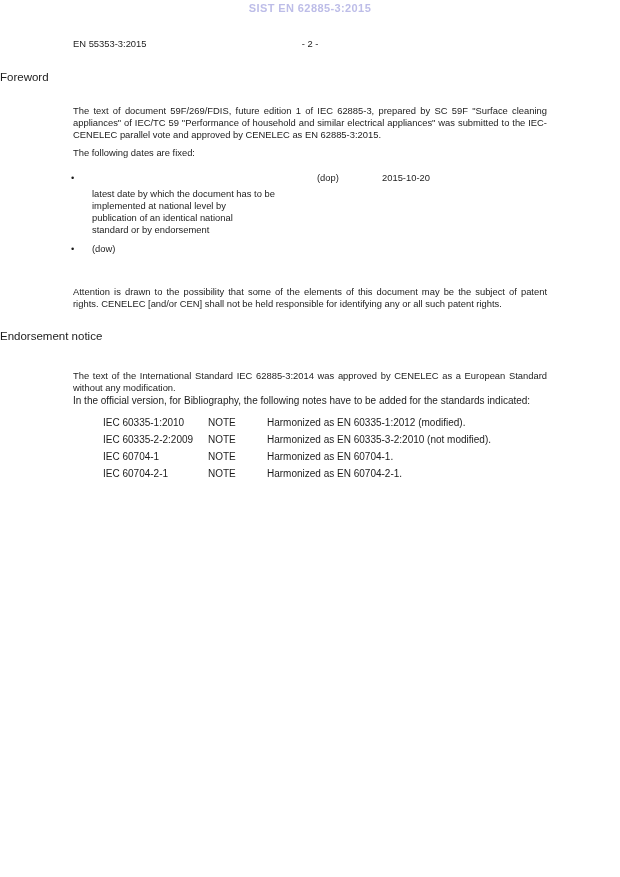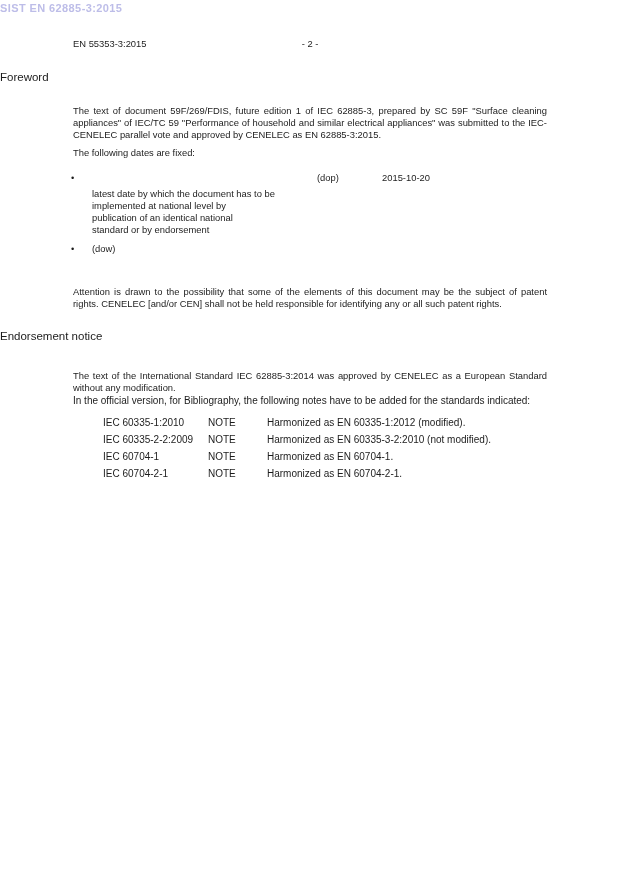--- a/index.html
+++ b/index.html
@@ -9,20 +9,21 @@
     height: 877px;
     background: #ffffff;
     font-family: "Liberation Sans", sans-serif;
     color: #1c1c1c;
     overflow: hidden;
   }
   .abs { position: absolute; }
 
   .watermark {
     top: 2px; left: 0; width: 100%;
+    text-align: center;
     font-weight: bold;
     font-size: 11px;
     letter-spacing: 0.4px;
     color: #bdbde8;
   }
 
   .body-text { font-size: 9.4px; line-height: 12px; }
   .small-text { font-size: 10px; line-height: 10px; }
 
   .doc-ref { top: 38px; left: 73px; }

